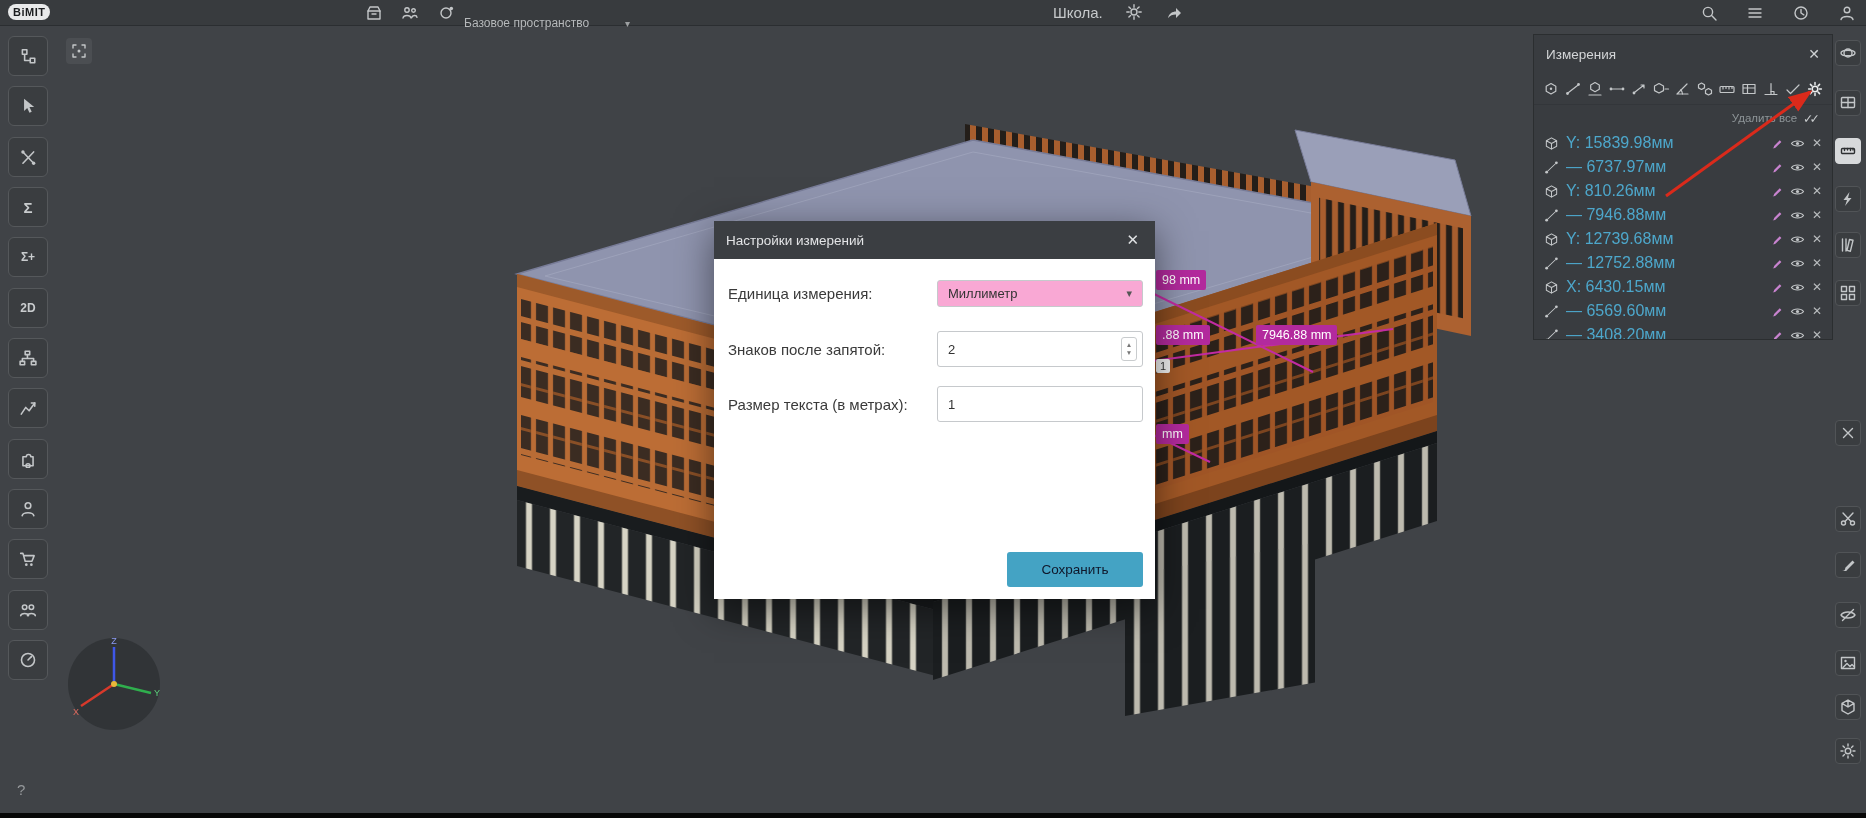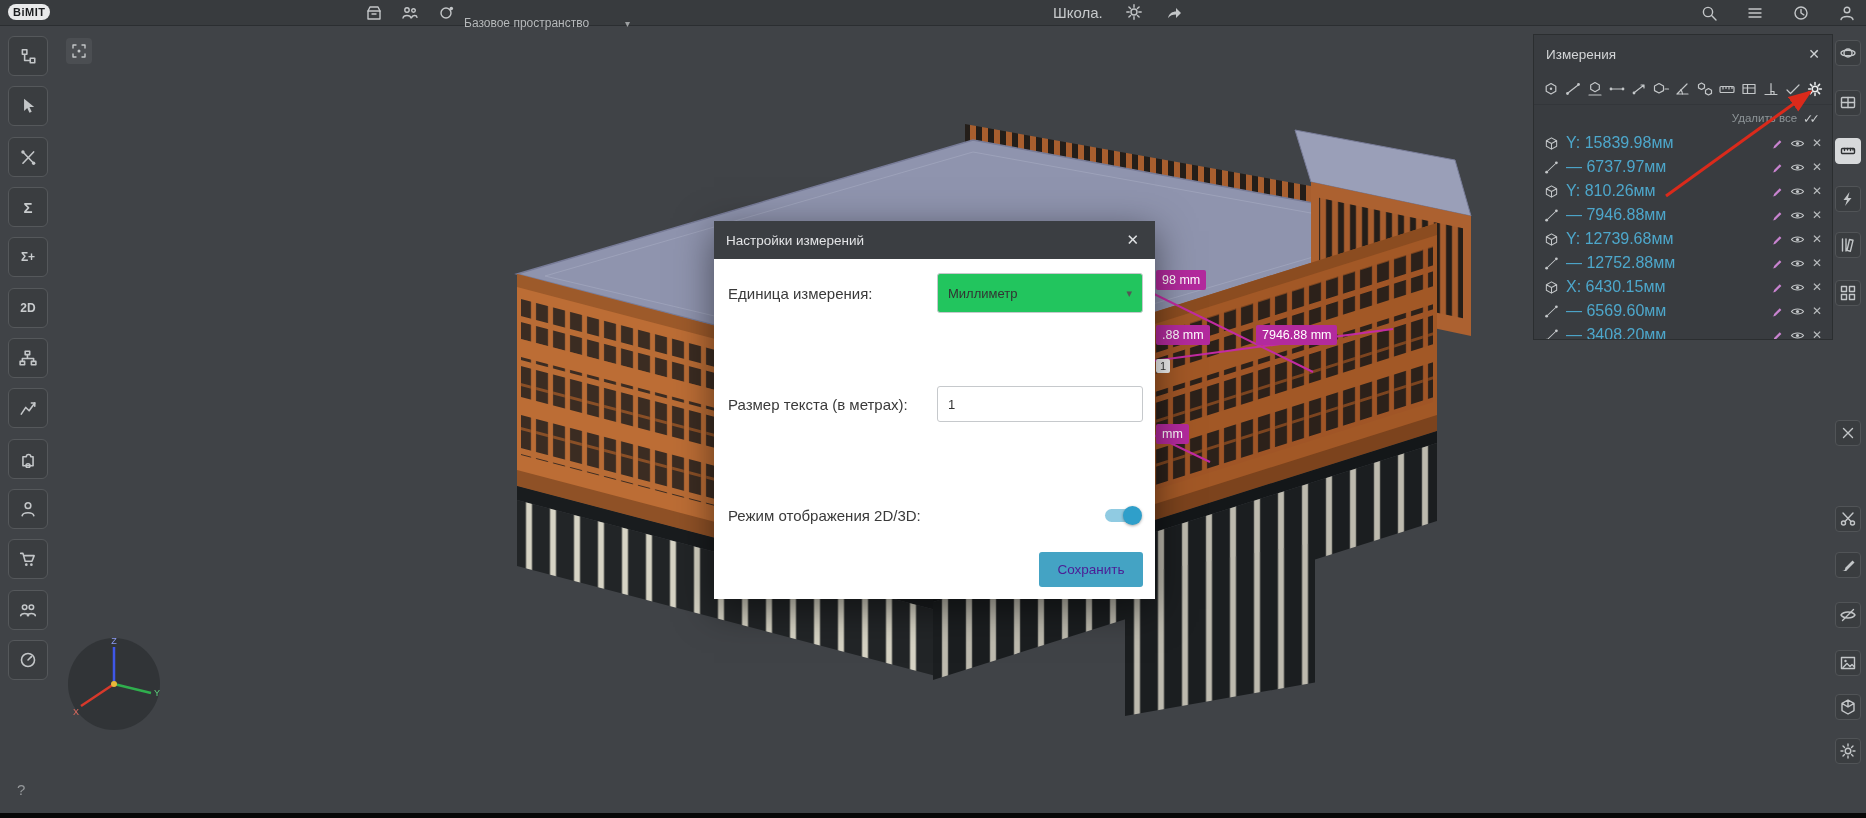--- a/index.html
+++ b/index.html
@@ -51,38 +51,38 @@
   
   #modal{position:absolute;left:714px;top:221px;width:441px;height:378px;z-index:10;
     box-shadow:0 10px 36px rgba(0,0,0,.5)}
   .md-head{height:38px;background:#3b3e42;color:#e3e4e6;display:flex;align-items:center;
     justify-content:space-between;padding:0 12px;font-size:13.5px}
   .md-close{font-size:15px;cursor:pointer;color:#e0e2e4;padding:2px 4px}
   .md-body{position:absolute;top:38px;left:0;right:0;bottom:0;background:#fff}
   .frow{position:absolute;left:14px;right:12px;height:36px;display:flex;align-items:center;
     justify-content:space-between}
   .frow label{font-size:15px;color:#3a3a3a}
-  .sel{width:206px;height:40px;border:1px solid #c6c9cc;border-radius:3px;background:#22c55e;
+  .sel{width:206px;height:27px;border:1px solid #c6c9cc;border-radius:3px;background:#f9a8d4;
     display:flex;align-items:center;justify-content:space-between;padding:0 10px;font-size:13px;
     color:#333;cursor:pointer}
   .sel .chev{color:#555;font-size:11px}
   .inpwrap{width:206px;height:36px;border:1px solid #c6c9cc;border-radius:3px;background:#fff;display:flex}
   .inp{border:none;outline:none;flex:1;min-width:0;padding:0 10px;font-size:13px;color:#333;
     font-family:inherit;background:transparent}
   .inp.full{width:206px;height:36px;border:1px solid #c6c9cc;border-radius:3px;flex:none}
   .stepper{width:16px;margin:5px 5px 5px 0;border:1px solid #c9ccce;border-radius:3px;display:flex;
     flex-direction:column;align-items:center;justify-content:center;font-size:6.5px;line-height:8px;
     color:#777;cursor:pointer}
   .swatch{width:23px;height:23px;border:1px solid #6d6d6d;cursor:pointer}
   .toggle{width:34px;height:13px;background:#90cbe2;border-radius:7px;position:relative;
     margin-right:4px;cursor:pointer}
   .toggle .knob{position:absolute;right:-3px;top:-3px;width:19px;height:19px;border-radius:50%;
     background:#2f9fca;box-shadow:0 1px 3px rgba(0,0,0,.35)}
-  .save{position:absolute;right:12px;top:293px;width:104px;height:35px;background:#44a3c4;
-    color:#4c1d95;border:none;border-radius:3px;font-size:13.5px;font-family:inherit;cursor:pointer}
+  .save{position:absolute;right:12px;top:293px;width:136px;height:35px;background:#44a3c4;
+    color:#0f172a;border:none;border-radius:3px;font-size:13.5px;font-family:inherit;cursor:pointer}
 
   
   #mpanel{position:absolute;left:1533px;top:34px;width:300px;height:306px;background:#393c40;
     border:1px solid #2b2e30;z-index:6;overflow:hidden}
   .mp-head{height:38px;display:flex;align-items:center;justify-content:space-between;
     padding:0 12px;color:#d3d5d7;font-size:13.5px}
   .mp-close{cursor:pointer;font-size:14px;color:#cfd2d4}
   .mp-tools{height:32px;display:flex;align-items:center;gap:4px;padding:0 8px;
     border-bottom:1px solid #33363a}
   .mtb{width:18px;height:18px;display:flex;align-items:center;justify-content:center;cursor:pointer}
@@ -334,29 +334,33 @@
       <span class="md-close">✕</span>
     </div>
     <div class="md-body">
       <div class="frow" style="top:16px">
         <label>Единица измерения:</label>
         <div class="sel">
           <span>Миллиметр</span>
           <span class="chev">▾</span>
         </div>
       </div>
+      <div class="frow" style="top:72px">
+        <label>Знаков после запятой:</label>
+        <div class="inpwrap">
+          <input class="inp" value="2" style="">
+          <div class="stepper">
+            <span>▲</span>
+            <span>▼</span>
+          </div>
+        </div>
+      </div>
       <div class="frow" style="top:127px">
         <label>Размер текста (в метрах):</label>
         <input class="inp full" value="1" style="">
-      </div>
-      <div class="frow" style="top:238px">
-        <label>Режим отображения 2D/3D:</label>
-        <div class="toggle on">
-            <div class="knob"></div>
-          </div>
       </div>
       <button class="save">Сохранить</button>
     </div>
   </div>
 
   <aside id="mpanel">
     <div class="mp-head">
       <span>Измерения</span>
       <span class="mp-close">✕</span>
     </div>

